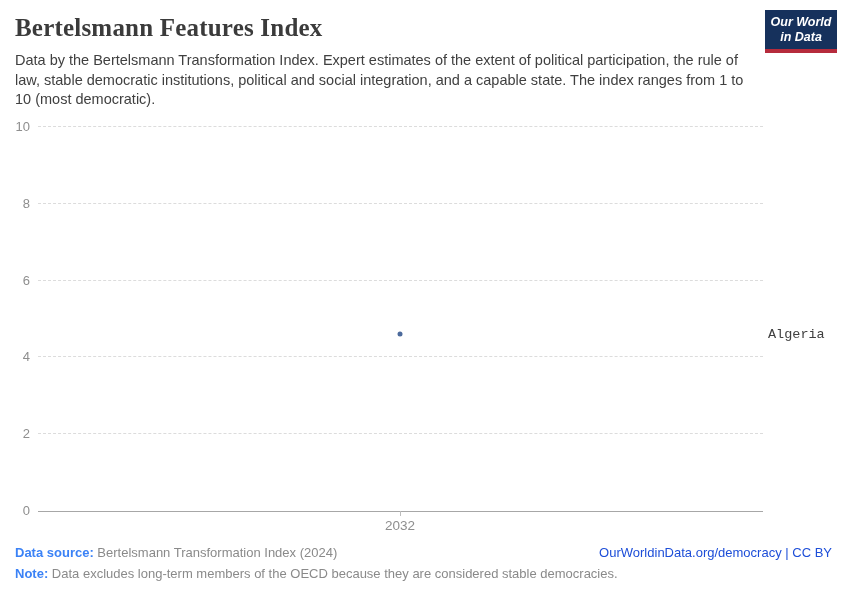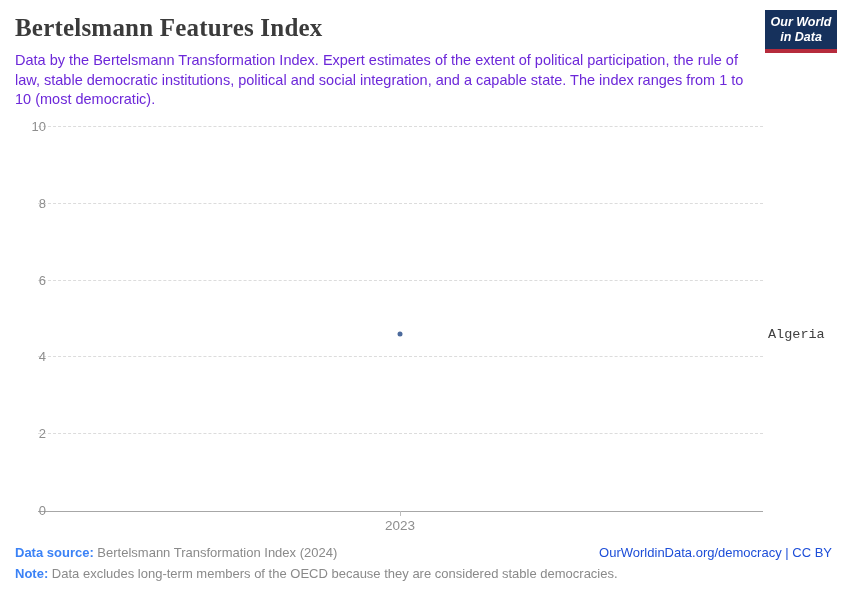--- a/index.html
+++ b/index.html
@@ -23,21 +23,21 @@
     letter-spacing: 0.2px;
   }
   .subtitle {
     position: absolute;
     left: 15px;
     top: 51px;
     width: 742px;
     margin: 0;
     font-size: 14.5px;
     line-height: 19.5px;
-    color: #6d28d9;
+    color: #404040;
   }
   .logo {
     position: absolute;
     right: 13px;
     top: 10px;
     width: 72px;
     background: #16315c;
     border-bottom: 4px solid #b62b3c;
     color: #ffffff;
     font-size: 12.5px;
@@ -50,21 +50,20 @@
   }
   .chart { position: absolute; left: 0; top: 0; width: 850px; height: 600px; }
   .gridline { position: absolute; height: 0; border-top: 1px dashed #dcdcdc; }
   .axisline { position: absolute; height: 1px; background: #a7a7a7; }
   .ytick-label {
     position: absolute;
     width: 30px;
     text-align: right;
     font-size: 13px;
     color: #8e8e8e;
-    padding-left: 16px;
   }
   .xtick-label {
     position: absolute;
     transform: translateX(-50%);
     font-size: 13.5px;
     color: #8e8e8e;
   }
   .xtick-mark { position: absolute; width: 1px; height: 5px; background: #bdbdbd; }
   .dot {
     position: absolute;
@@ -113,21 +112,21 @@
       <div class="ytick-label" style="left: 0px; top: 426.2px;">2</div>
       <div class="gridline" style="left: 38px; width: 725px; top: 356.4px;"></div>
       <div class="ytick-label" style="left: 0px; top: 349.4px;">4</div>
       <div class="gridline" style="left: 38px; width: 725px; top: 279.6px;"></div>
       <div class="ytick-label" style="left: 0px; top: 272.6px;">6</div>
       <div class="gridline" style="left: 38px; width: 725px; top: 202.8px;"></div>
       <div class="ytick-label" style="left: 0px; top: 195.8px;">8</div>
       <div class="gridline" style="left: 38px; width: 725px; top: 126px;"></div>
       <div class="ytick-label" style="left: 0px; top: 119px;">10</div>
       <div class="xtick-mark" style="left: 400px; top: 511px;"></div>
-      <div class="xtick-label" style="left: 400px; top: 518px;">2023</div>
+      <div class="xtick-label" style="left: 400px; top: 518px;">2032</div>
       <div class="dot" style="left: 400px; top: 334.36px; background: rgb(76, 106, 156);"></div>
       <div class="entity-label" style="left: 768px; top: 334.36px; color: #404040; font-family: Liberation Mono, monospace;">Algeria</div>
     </div>
 
   <div class="footer">
     <div class="row1">
       <span><b>Data source:</b><span> Bertelsmann Transformation Index (2024)</span></span>
       <span class="link">OurWorldinData.org/democracy | CC BY</span>
     </div>
     <div class="row2">

